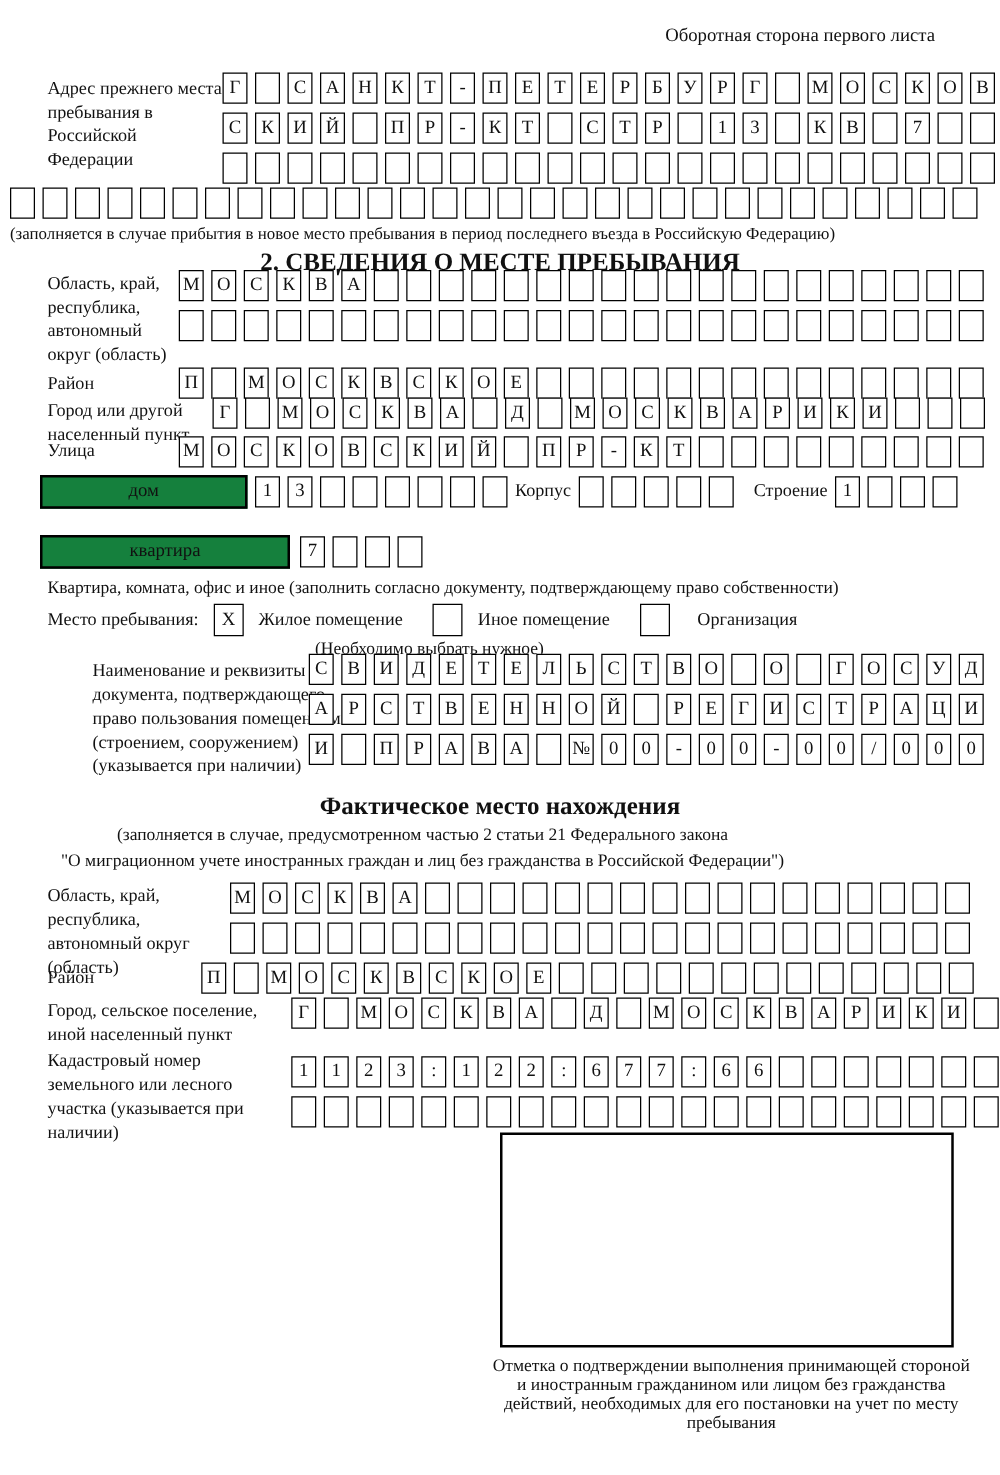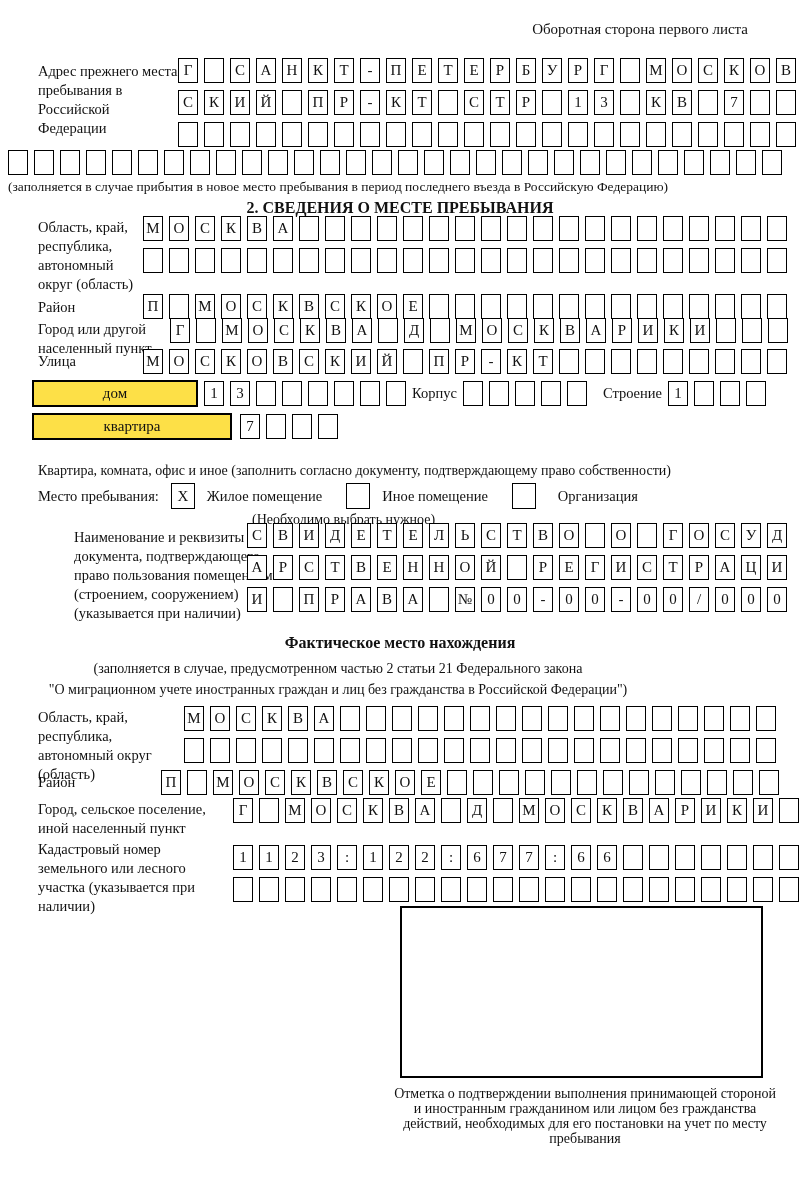--- a/index.html
+++ b/index.html
@@ -1,28 +1,28 @@
 <!DOCTYPE html>
 <html><head>
 <meta charset="utf-8">
 <style>
   html,body{margin:0;padding:0;background:#fff;}
   .sheet{position:relative;width:800px;height:1180px;background:#ffffff;color:#111;
          font-family:"Liberation Serif","DejaVu Serif",serif;overflow:hidden;}
   .abs{position:absolute;}
   .lbl{font-size:14.5px;line-height:19px;}
   .cap{font-size:13.5px;line-height:17px;}
-  .hdg{font-weight:bold;font-size:16px;text-align:center;width:800px;left:0;}
+  .hdg{font-weight:bold;font-size:20px;text-align:center;width:800px;left:0;}
   .center{text-align:center;width:676px;left:0;}
   .boxrow{display:flex;height:25px;}
   .cell{box-sizing:border-box;flex:none;width:20px;height:25px;border:1.7px solid #000;
         margin-right:6px;display:flex;align-items:center;justify-content:center;
         font-size:15px;background:#fff;}
   .widebox{box-sizing:border-box;border:2px solid #000;height:27px;display:flex;
-           align-items:center;justify-content:center;font-size:15px;background:#fde047;flex:none;}
+           align-items:center;justify-content:center;font-size:15px;background:#15803d;flex:none;}
   .chk{box-sizing:border-box;flex:none;width:24px;height:26px;border:1.7px solid #000;
        display:flex;align-items:center;justify-content:center;font-size:15px;background:#fff;}
   .inlinerow{display:flex;align-items:center;}
   .inlbl{font-size:14.5px;white-space:nowrap;}
   .stamp{box-sizing:border-box;border:2px solid #000;background:#fff;}
 </style>
 </head>
 <body>
 
 <div class="sheet">
@@ -308,21 +308,21 @@
       </div>
     <div class="inlbl" style="margin-left:10px;margin-right:6px;">Строение</div>
     <div class="boxrow">
         <span class="cell">1</span>
         <span class="cell"></span>
         <span class="cell"></span>
         <span class="cell"></span>
       </div>
   </div>
 
-  <div class="abs inlinerow" style="top:413px;left:32px;font-family:Liberation Serif, serif;">
+  <div class="abs inlinerow" style="top:428px;left:32px;font-family:Liberation Serif, serif;">
     <div class="widebox" style="width:200px;">квартира</div>
     <div class="boxrow" style="margin-left:8px;">
         <span class="cell">7</span>
         <span class="cell"></span>
         <span class="cell"></span>
         <span class="cell"></span>
       </div>
   </div>
   <div class="abs cap" style="top:462px;left:38px;font-size:14px;font-family:Liberation Serif, serif;">Квартира, комната, офис и иное (заполнить согласно документу, подтверждающему право собственности)</div>
 

